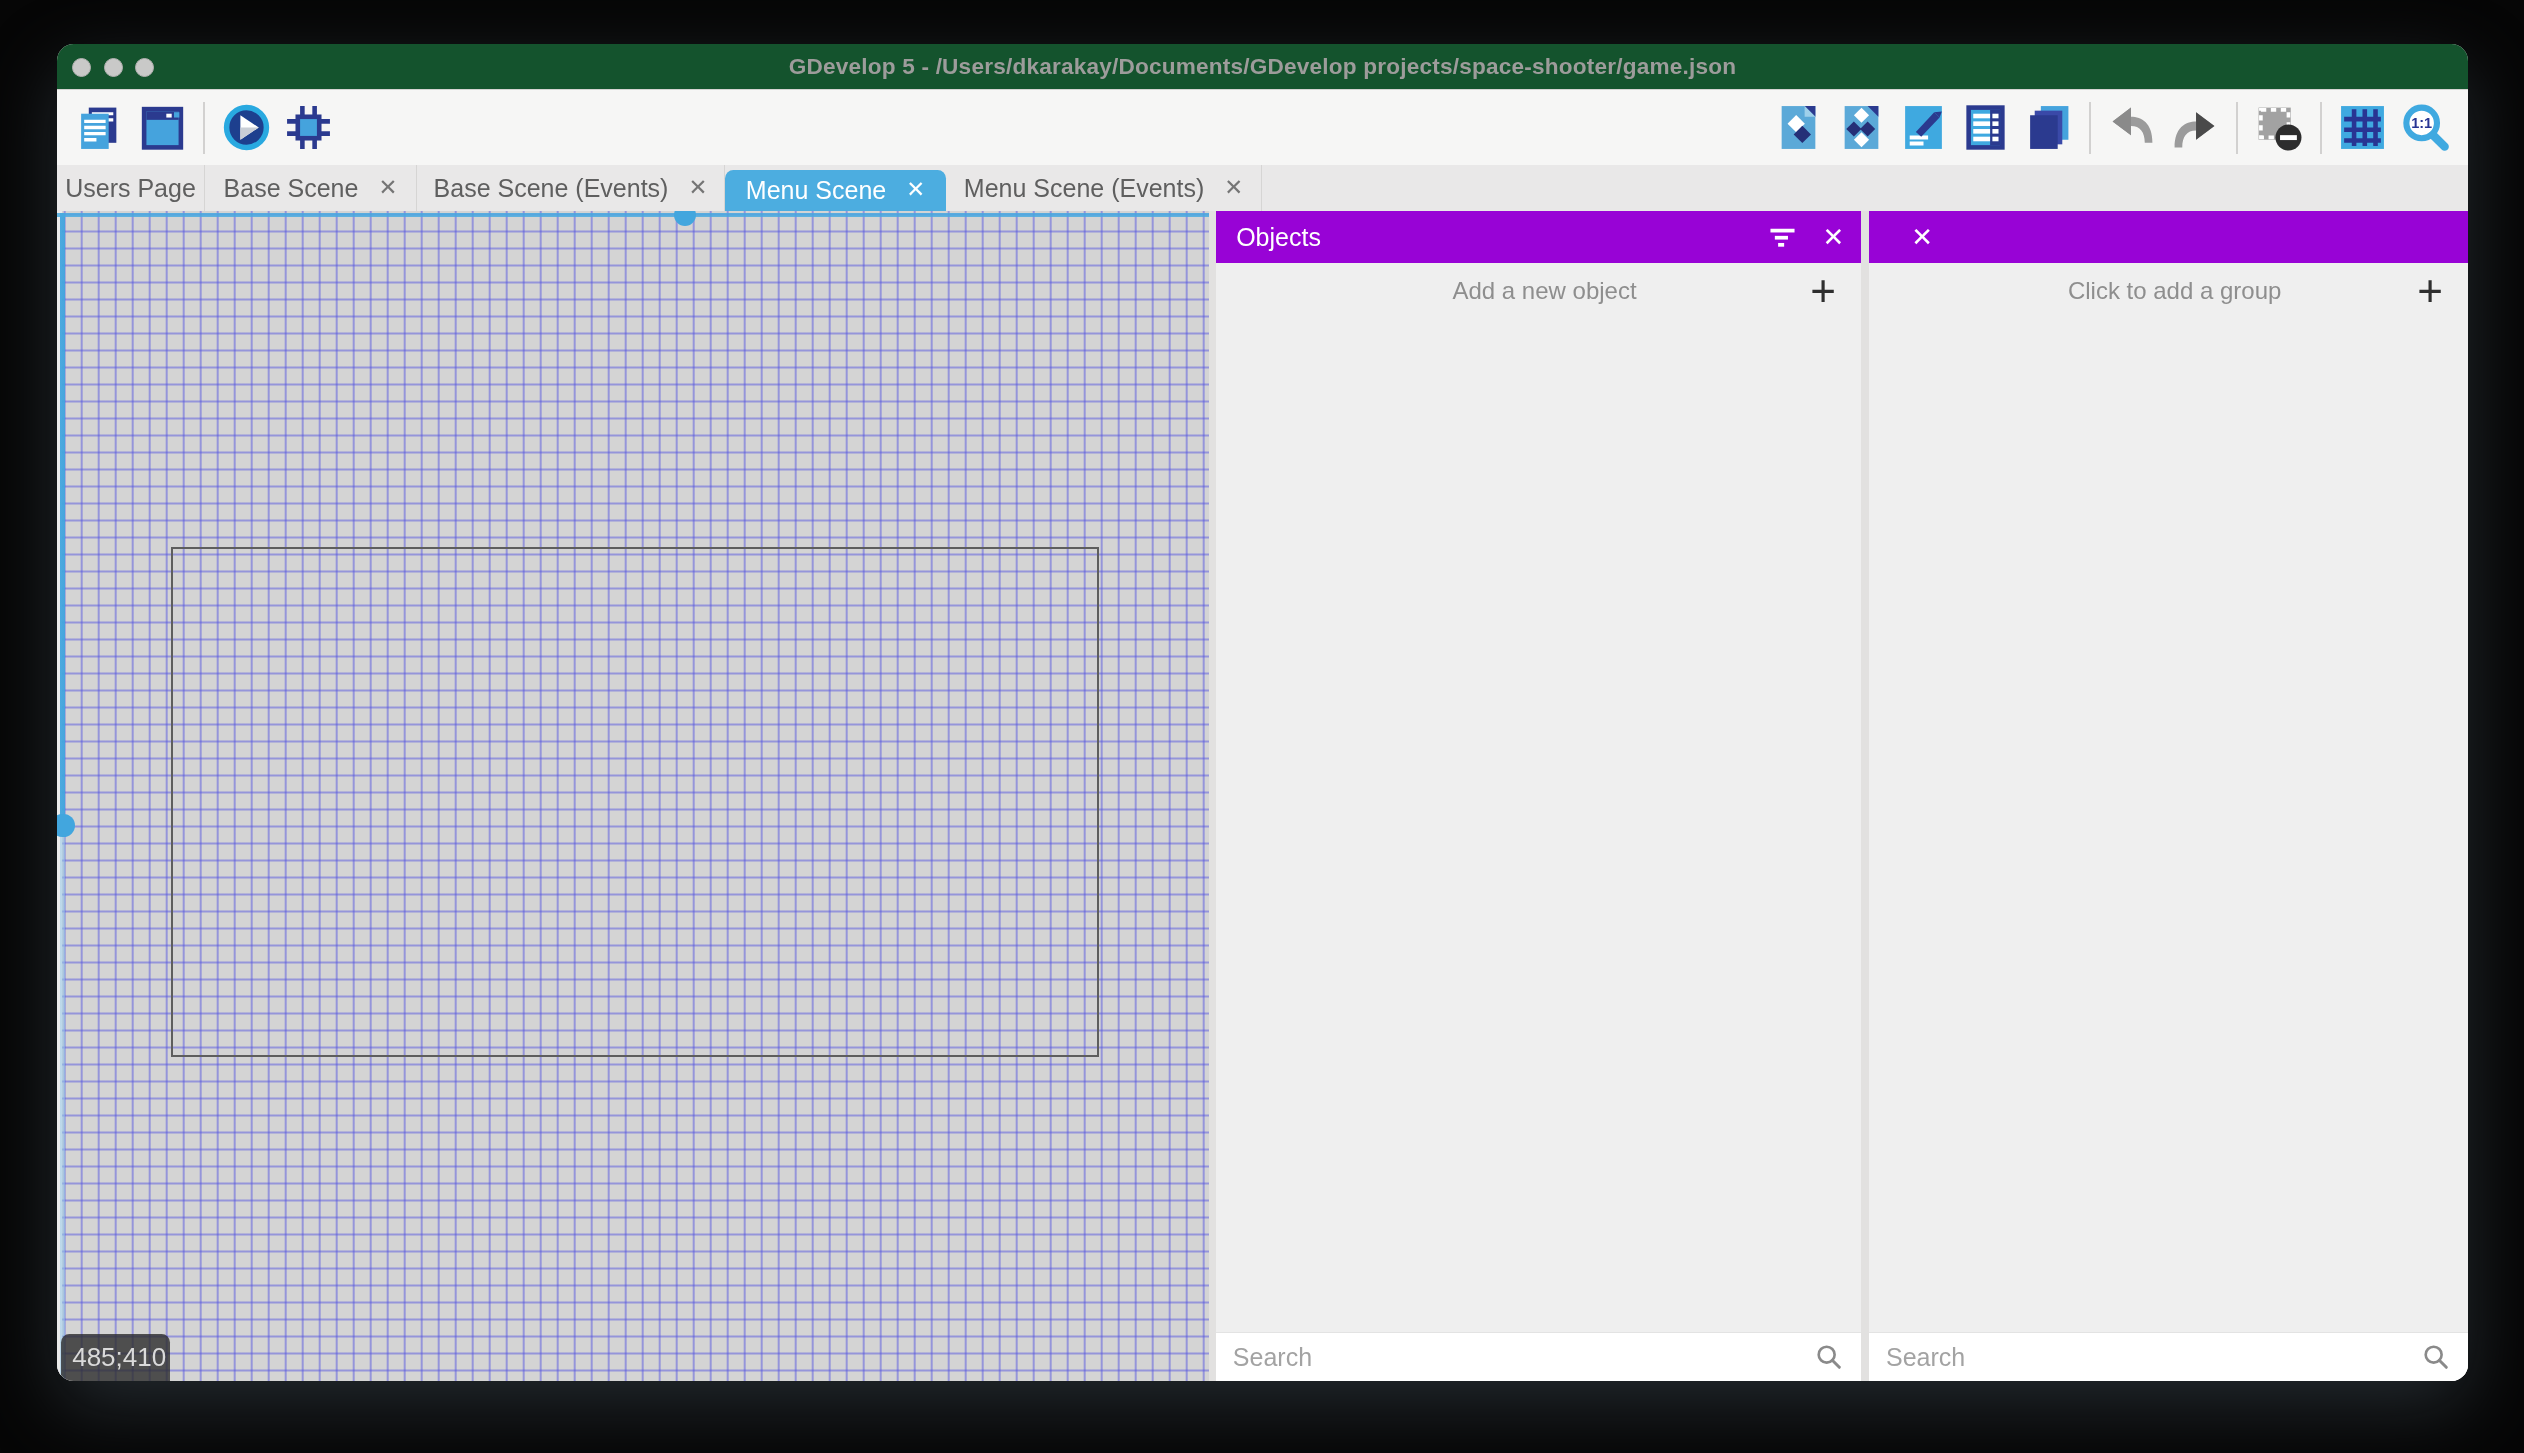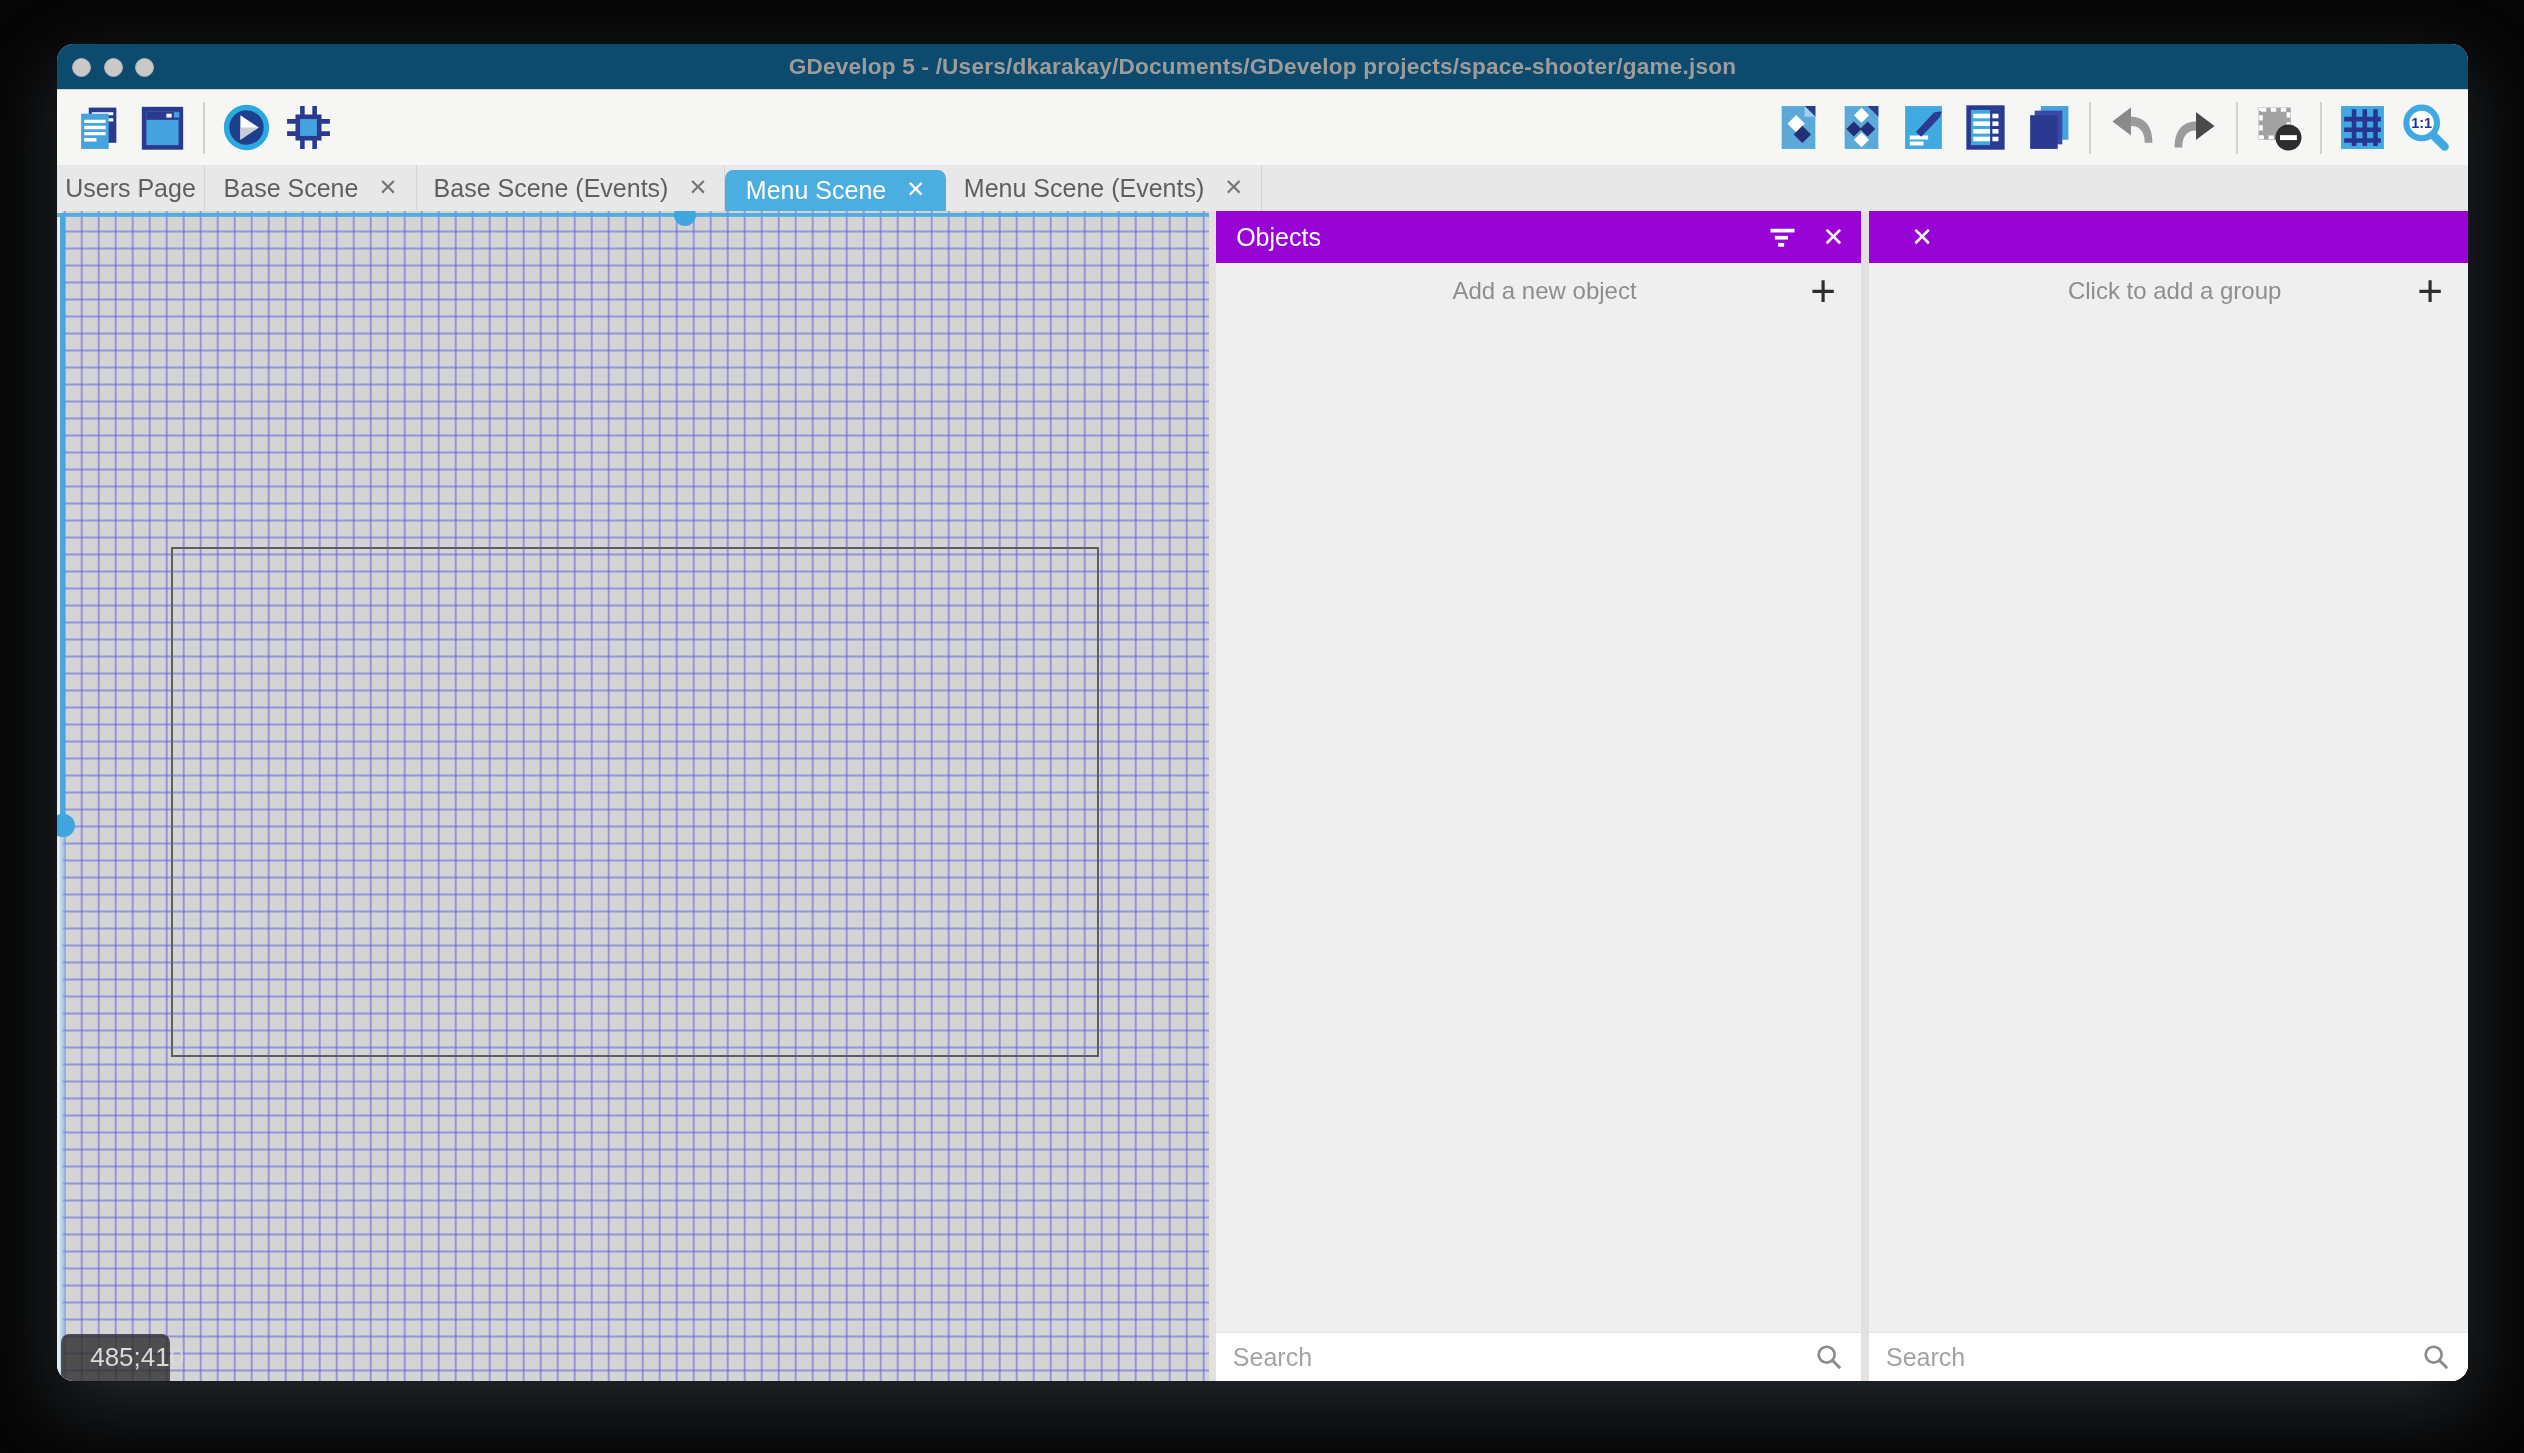--- a/index.html
+++ b/index.html
@@ -3,21 +3,21 @@
 <meta charset="utf-8">
 <style>
   * { margin:0; padding:0; box-sizing:border-box; }
   html,body { width:2525px; height:1453px; background:#060606; overflow:hidden;
               font-family:"Liberation Sans","DejaVu Sans",sans-serif; }
   #window { position:absolute; left:57px; top:44px; width:2411px; height:1337px;
             background:#f2f1f0; border-radius:16.7px; overflow:hidden;
             box-shadow:0 25px 75px rgba(70,85,95,.45); }
 
   
-  .titlebar { position:relative; height:46px; background:#0c4a6e; border-bottom:1.7px solid #d4d3d2;
+  .titlebar { position:relative; height:46px; background:#14532d; border-bottom:1.7px solid #d4d3d2;
               display:flex; align-items:center; justify-content:center; }
   .traffic { position:absolute; left:15px; top:0; height:46px; display:flex; align-items:center; gap:12.6px; }
   .light { width:19px; height:19px; border-radius:50%; background:#c9c9c8; border:1.3px solid #b2b1b0; }
   .title { font-size:22.6px; font-weight:bold; color:#9d9c9b; letter-spacing:0.2px; }
 
   
   .toolbar { height:75px; background:#f6f6f5; display:flex; align-items:center; padding:0 11.7px; }
   .tb-icon { width:49px; height:49px; flex:0 0 auto; margin:0 6.7px; cursor:pointer; }
   .tb-icon svg { width:100%; height:100%; display:block; }
   .tb-sep { width:1.7px; height:52px; background:#d2d1d0; margin:0 10px; flex:0 0 auto; }
@@ -47,21 +47,21 @@
   .sel-top { position:absolute; left:0; top:1.7px; width:100%; height:4.2px; background:rgba(74,170,223,.85); }
   .sel-left { position:absolute; left:3.3px; top:1.7px; width:5px; height:100%;
               background:linear-gradient(to bottom, rgba(66,165,222,.95) 0 52%, rgba(150,200,232,.55) 52% 100%); }
   .handle { position:absolute; background:#42a6de; border-radius:50%; }
   .handle.top { left:617px; top:-7.5px; width:22px; height:22px; }
   .handle.left { left:-5.9px; top:603px; width:23.4px; height:23.4px; }
   .viewport-rect { position:absolute; left:114px; top:336px; width:928px; height:510px;
                    border:2.5px solid #5e5e5e; }
   .coords { position:absolute; left:4.2px; bottom:0; width:109px; height:47px;
             background:rgba(44,44,44,.80); border-radius:8.4px 8.4px 0 0; color:#dadada;
-            font-size:26px; display:flex; align-items:center; padding-left:29px; }
+            font-size:26px; display:flex; align-items:center; padding-left:11px; }
 
   .gutter { width:6.7px; background:#e2e1e0; }
   .pgap   { width:8.4px; background:#e2e1e0; }
 
   
   .panel { display:flex; flex-direction:column; background:#efefef; }
   .panel.objects { width:645px; }
   .panel.groups  { width:599px; }
   .phead { height:52px; background:#9803d6; color:#fff; display:flex; align-items:center;
            padding:0 16.7px 0 20px; font-size:25px; }

